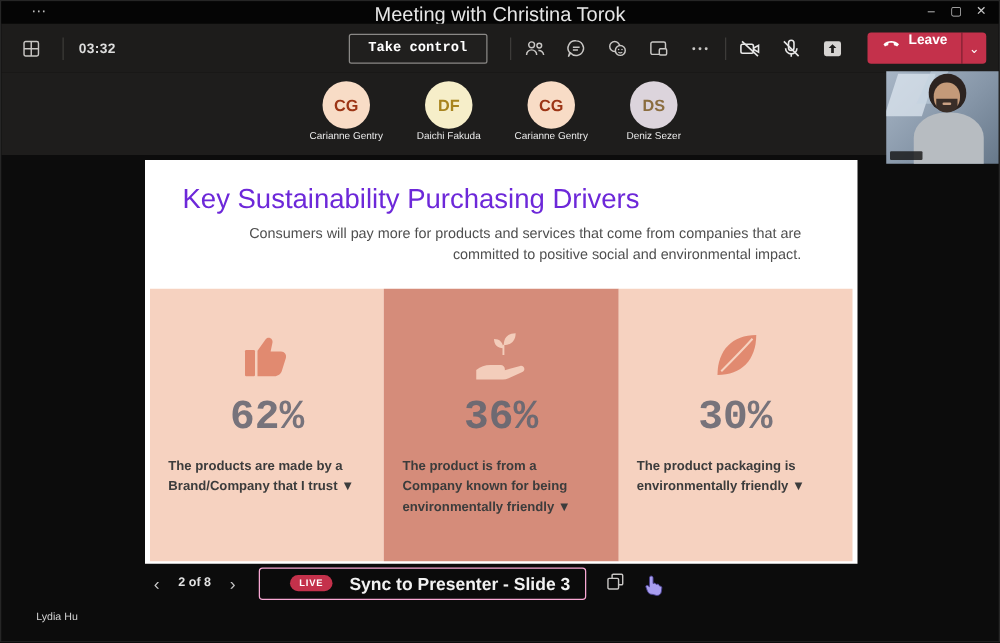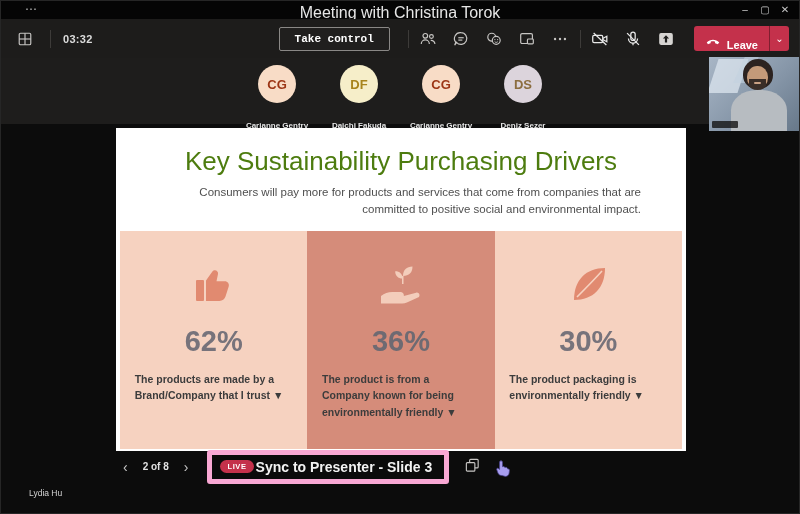--- a/index.html
+++ b/index.html
@@ -15,55 +15,55 @@
   .toolbar{position:absolute;top:18px;left:0;right:0;height:39px;background:#1d1c1b;display:flex;align-items:center;padding:0 10px;box-sizing:border-box;}
   .tb-left{display:flex;align-items:center;gap:12px;}
   .vdiv{width:1px;height:18px;background:#3d3b39;}
   .timer{color:#dcdcdc;font-size:11px;font-weight:700;letter-spacing:.3px;text-align:center;}
   .tb-right{margin-left:auto;display:flex;align-items:center;gap:6px;}
   .take-control{background:#201f1e;border:1px solid #8a8886;color:#fff;font-size:11px;font-weight:700;
                 padding:5px 15px;border-radius:2px;margin-right:12px;font-family:Liberation Mono, monospace;}
   .icon-btn{width:27px;height:26px;display:flex;align-items:center;justify-content:center;background:none;border:none;padding:0;}
   .icon-btn svg{display:block;}
   .leave-btn{display:flex;align-items:stretch;height:25px;border-radius:3px;overflow:hidden;background:#c4314b;margin-left:8px;}
-  .leave-main{display:flex;align-items:flex-end;gap:6px;padding:0 11px;color:#fff;font-size:11px;font-weight:700;}
+  .leave-main{display:flex;align-items:flex-start;gap:6px;padding:0 11px;color:#fff;font-size:11px;font-weight:700;}
   .leave-caret{display:flex;align-items:center;justify-content:center;width:19px;border-left:1px solid rgba(0,0,0,.35);color:#fff;font-size:10px;}
   
   .pstrip{position:absolute;top:57px;left:0;right:0;height:66px;background:#1e1d1c;}
   .avatars{position:absolute;left:50%;top:7px;transform:translateX(-50%);display:flex;gap:16px;}
   .pcol{width:66px;display:flex;flex-direction:column;align-items:center;}
   .avatar{width:38px;height:38px;border-radius:50%;display:flex;align-items:center;justify-content:center;
           font-size:13px;font-weight:700;}
-  .pname{margin-top:18px;font-size:8px;color:#e8e8e8;white-space:nowrap;font-weight:bold;}
+  .pname{margin-top:1px;font-size:8px;color:#e8e8e8;white-space:nowrap;}
   
   .video{position:absolute;top:56px;left:708px;width:90px;height:74px;overflow:hidden;z-index:6;
          background:linear-gradient(135deg,#a8b6c6 0%,#8696a8 55%,#67788a 100%);}
   .pane1{position:absolute;left:4px;top:2px;width:30px;height:34px;background:#dce6ef;opacity:.75;transform:skewX(-18deg);}
   .pane2{position:absolute;left:30px;top:0;width:14px;height:26px;background:#c3d2e0;opacity:.6;transform:skewX(-24deg);}
   .hair{position:absolute;left:34px;top:2px;width:30px;height:30px;border-radius:50% 50% 46% 46%;background:#2c2320;}
   .face{position:absolute;left:38px;top:9px;width:21px;height:23px;border-radius:48%;background:#c49a79;}
   .beard{position:absolute;left:40px;top:22px;width:17px;height:11px;border-radius:0 0 50% 50%;background:#3a2e28;}
   .mouth{position:absolute;left:45px;top:25px;width:7px;height:2px;border-radius:2px;background:#caa184;}
   .sweater{position:absolute;left:22px;top:33px;width:56px;height:44px;border-radius:46% 46% 8% 8%;background:#b7bcc1;}
   .vchip{position:absolute;left:3px;bottom:3px;width:26px;height:7px;background:rgba(20,20,20,.8);border-radius:1px;}
   
   .slide{position:absolute;left:115px;top:127px;width:570px;height:323px;background:#fff;}
-  .slide-title{margin:18px 30px 0;text-align:center;font-size:26px;color:#4d7c0f;font-weight:400;}
+  .slide-title{margin:18px 30px 0;text-align:left;font-size:22px;color:#6d28d9;font-weight:400;}
   .slide-sub{width:480px;margin:7px auto 0;text-align:right;font-size:11.5px;color:#4f4f4f;line-height:1.45;}
   .cards{position:absolute;left:4px;right:4px;top:103px;bottom:2px;display:flex;}
   .card{flex:1;display:flex;flex-direction:column;align-items:center;padding-top:27px;box-sizing:border-box;}
   .card-icon{height:50px;display:flex;align-items:flex-end;}
-  .card-value{margin-top:19px;font-family:Liberation Sans, sans-serif;font-weight:700;font-size:29px;line-height:1;}
+  .card-value{margin-top:9px;font-family:Liberation Mono, monospace;font-weight:700;font-size:33px;line-height:1;}
   .card-text{margin-top:15px;max-width:158px;font-size:10.5px;font-weight:700;color:#3c3c3c;line-height:1.55;text-align:left;}
   
   .pbar{position:absolute;left:118px;top:452px;height:27px;display:flex;align-items:center;gap:9px;z-index:4;}
   .nav-chev{background:none;border:none;color:#c8c8c8;font-size:14px;line-height:1;padding:0 4px;font-family:inherit;}
   .page-ind{color:#e2e2e2;font-size:10px;font-weight:600;margin:0 2px;}
-  .sync-pill{display:flex;align-items:center;gap:2px;margin-left:6px;padding:4px 12px 4px 8px;
-             background:#0b0b0b;border:5px solid #f9a8d4;border-radius:3px;}
+  .sync-pill{display:flex;align-items:center;gap:14px;margin-left:6px;padding:4px 12px 4px 24px;
+             background:#0b0b0b;border:1px solid #f9a8d4;border-radius:3px;}
   .live-badge{background:#c4314b;color:#fff;font-size:7.5px;font-weight:700;letter-spacing:.6px;
               padding:2px 7px;border-radius:8px;}
   .sync-label{color:#f2f2f2;font-size:14px;font-weight:600;white-space:nowrap;}
   .copy-btn{background:none;border:none;padding:0;margin-left:6px;display:flex;}
   .cursor-wrap{margin-left:4px;display:flex;}
   
   .presenter-name{position:absolute;left:28px;top:487px;font-size:8.5px;color:#d4d4d4;}
 </style>
 </head>
 <body>

